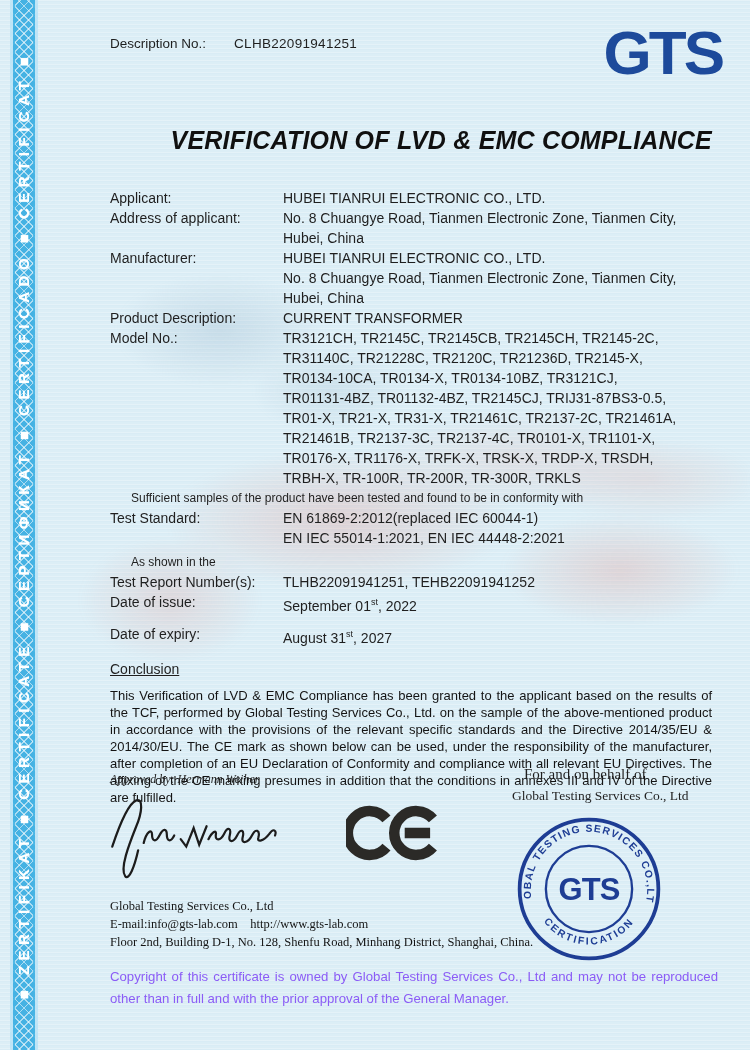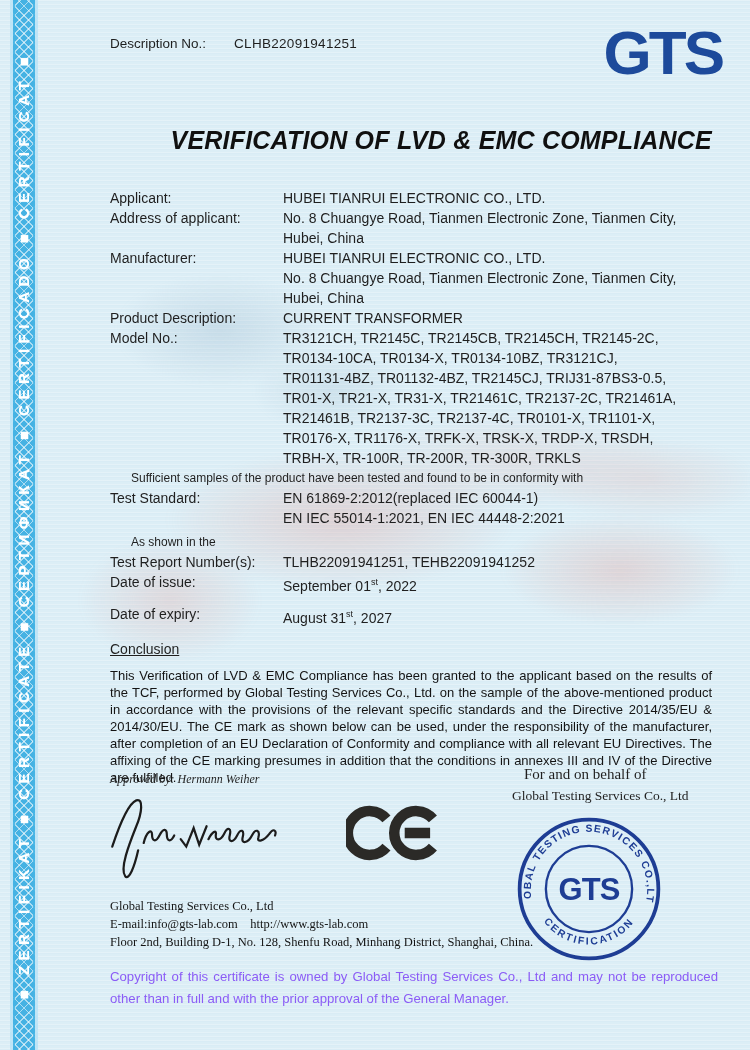--- a/index.html
+++ b/index.html
@@ -134,20 +134,21 @@
         </div>
       </div>
       <div class="row">
         <div class="lbl">Product Description:</div>
         <div class="val">CURRENT TRANSFORMER</div>
       </div>
       <div class="row">
         <div class="lbl">Model No.:</div>
         <div class="val">
           <div>TR3121CH, TR2145C, TR2145CB, TR2145CH, TR2145-2C,</div>
+          <div>TR31140C, TR21228C, TR2120C, TR21236D, TR2145-X,</div>
           <div>TR0134-10CA, TR0134-X, TR0134-10BZ, TR3121CJ,</div>
           <div>TR01131-4BZ, TR01132-4BZ, TR2145CJ, TRIJ31-87BS3-0.5,</div>
           <div>TR01-X, TR21-X, TR31-X, TR21461C, TR2137-2C, TR21461A,</div>
           <div>TR21461B, TR2137-3C, TR2137-4C, TR0101-X, TR1101-X,</div>
           <div>TR0176-X, TR1176-X, TRFK-X, TRSK-X, TRDP-X, TRSDH,</div>
           <div>TRBH-X, TR-100R, TR-200R, TR-300R, TRKLS</div>
         </div>
       </div>
       <div class="note">Sufficient samples of the product have been tested and found to be in conformity with</div>
       <div class="row">

